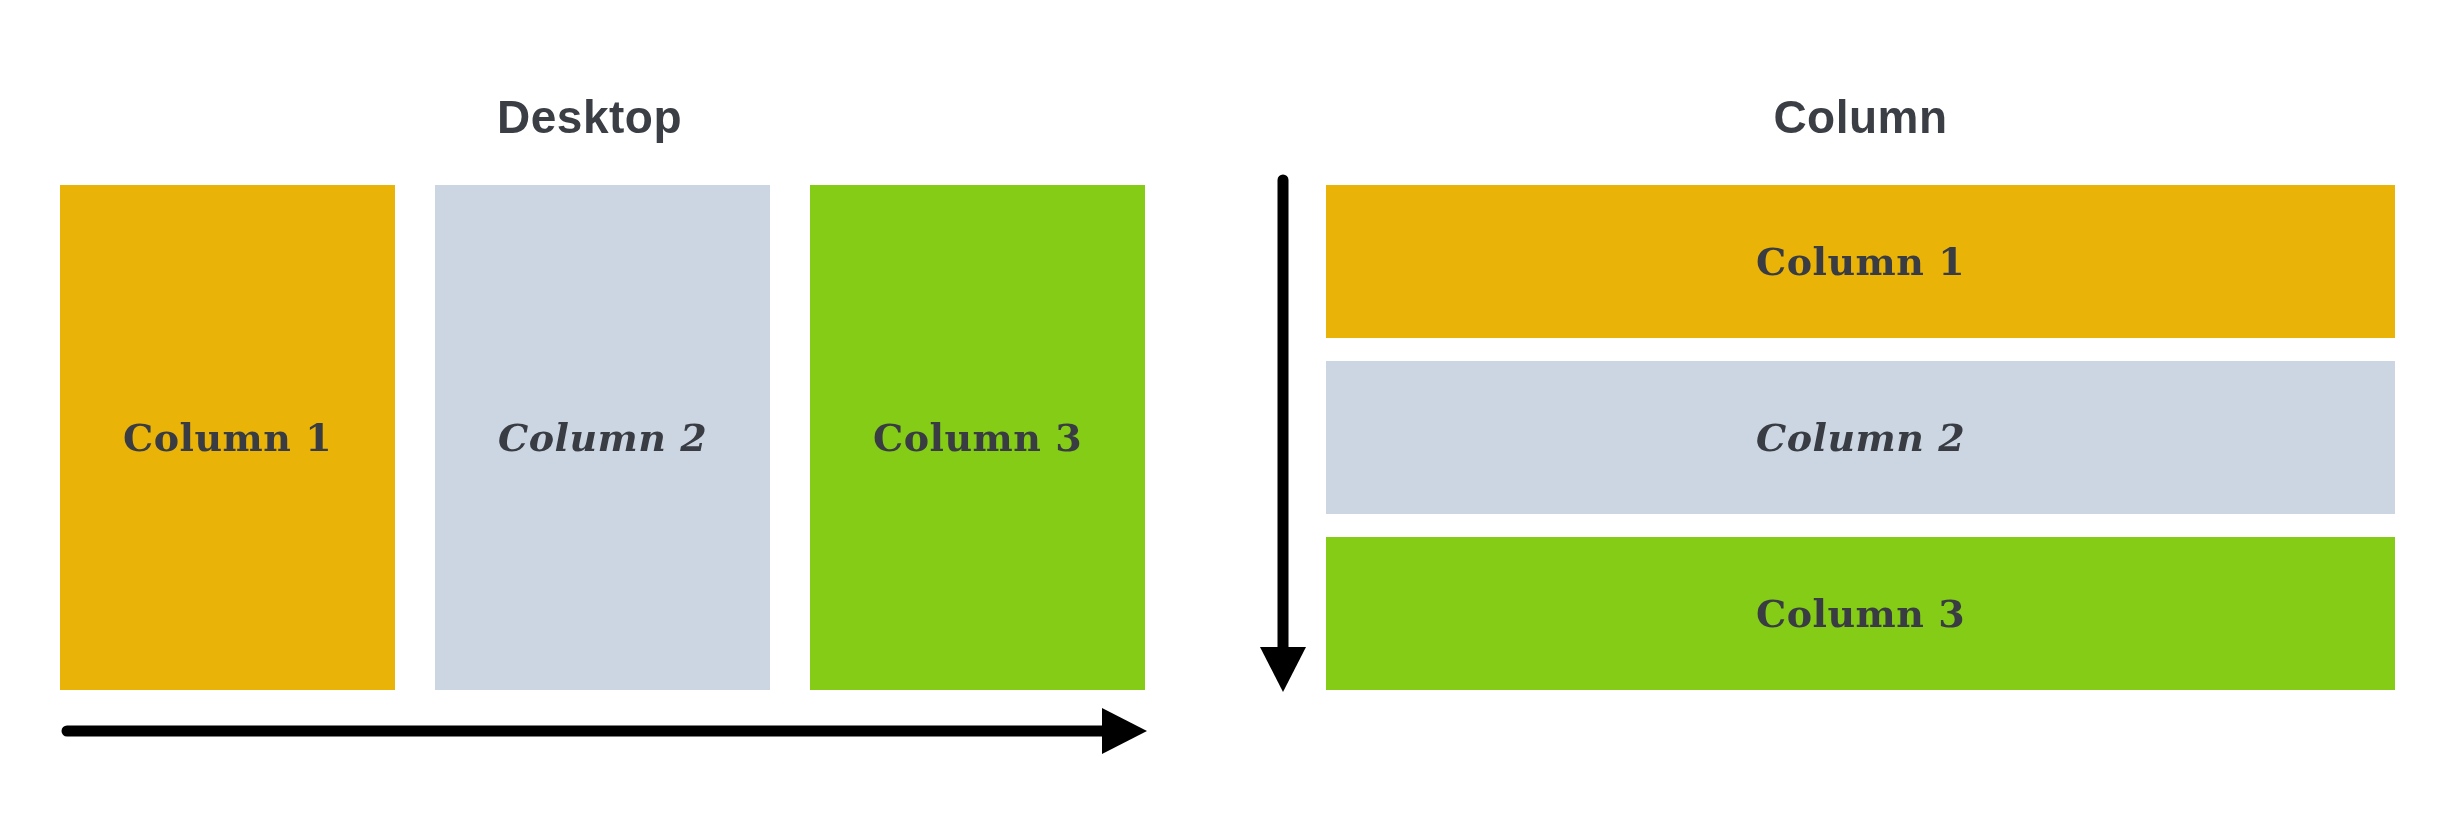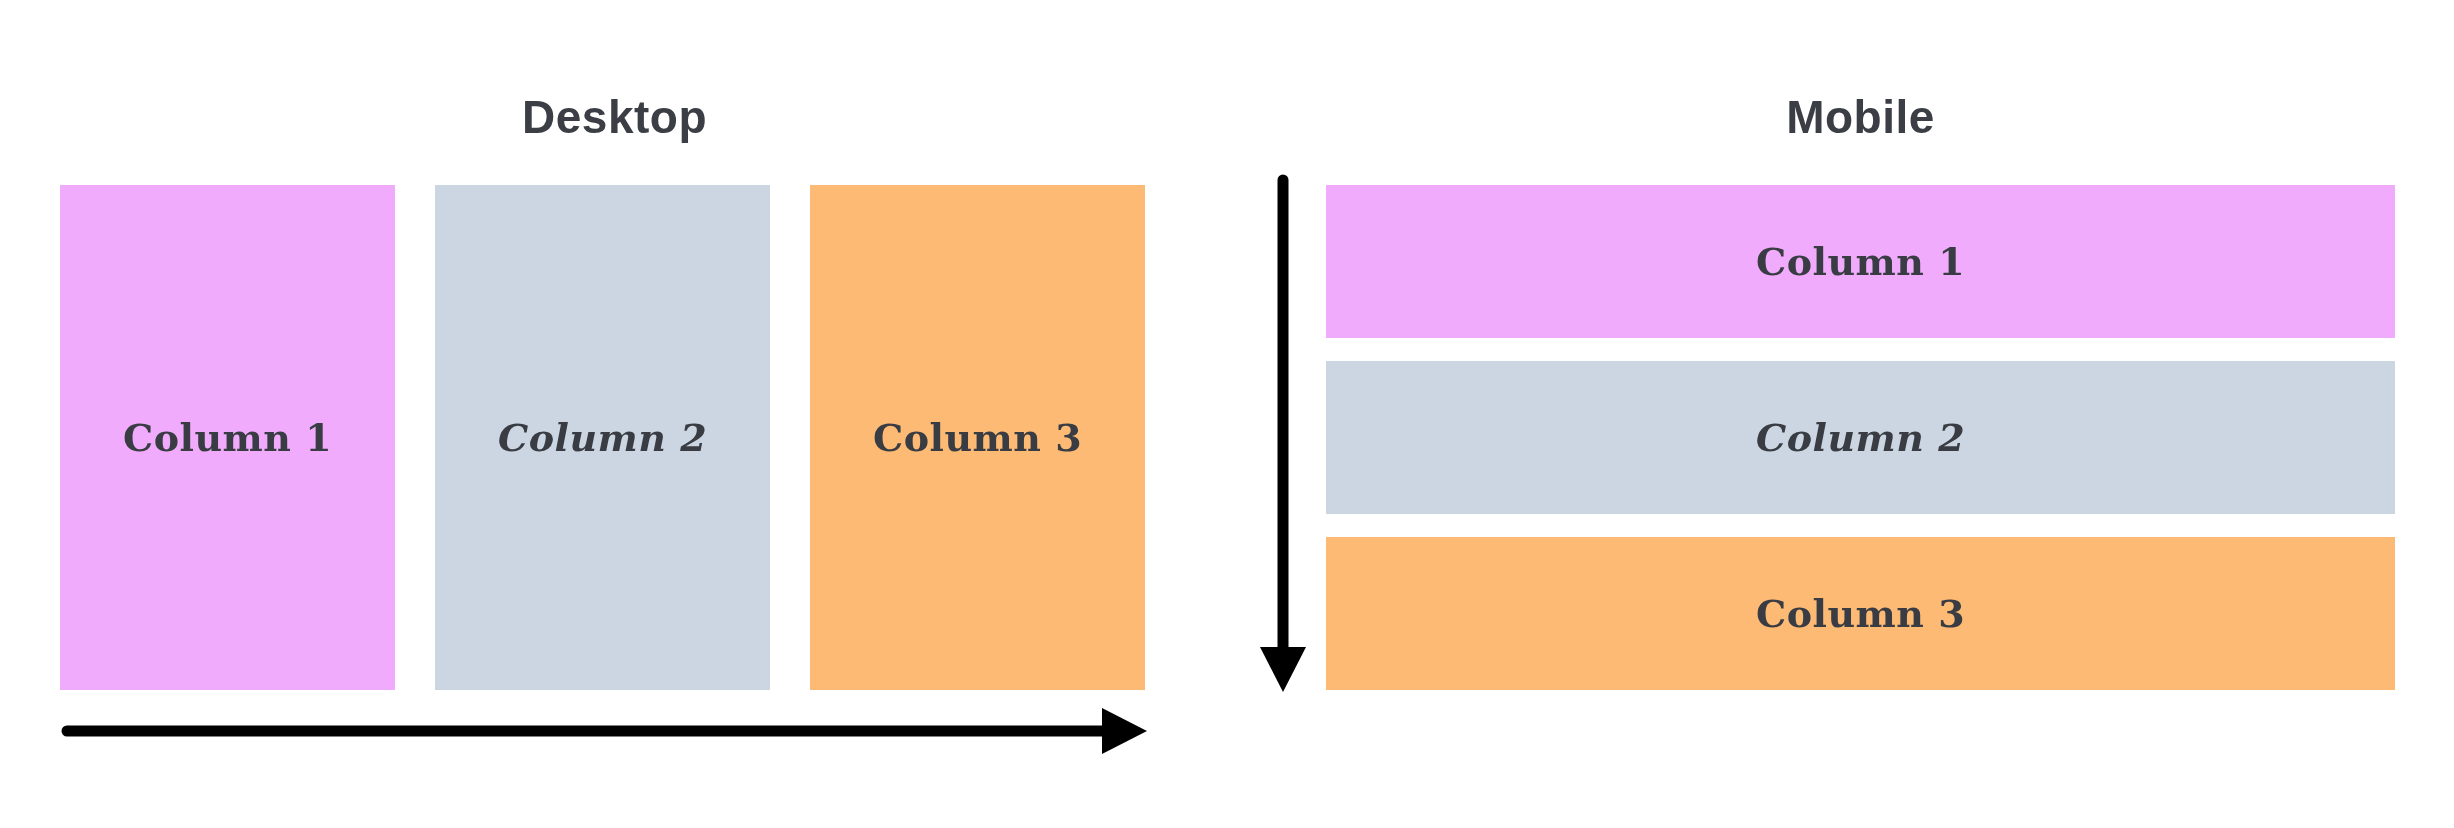--- a/index.html
+++ b/index.html
@@ -18,21 +18,21 @@
   .section-title {
     position: absolute;
     top: 90px;
     text-align: center;
     font-family: "Liberation Sans", sans-serif;
     font-weight: 700;
     font-size: 46px;
     letter-spacing: 0.5px;
     color: #3b3f45;
   }
-  #desktop-title { left: 72px;   width: 1085px; }
+  #desktop-title { left: 47px;   width: 1085px; }
   #mobile-title  { left: 1326px; width: 1069px; }
 
   .col-label {
     font-family: "DejaVu Serif", serif;
     font-weight: 700;
     font-size: 38px;
     letter-spacing: 0.5px;
     color: #393d43;
   }
 
@@ -57,23 +57,23 @@
     width: 1069px;
     height: 153px;
     display: flex;
     align-items: center;
     justify-content: center;
   }
   #mobile-row-1 { top: 185px; }
   #mobile-row-2 { top: 361px; }
   #mobile-row-3 { top: 537px; }
 
-  .shade-1 { background: #f0abfc; align-items: center; }
+  .shade-1 { background: #eab308; align-items: center; }
   .shade-2 { background: #ccd6e2; font-style: italic; }
-  .shade-3 { background: #fdba74; }
+  .shade-3 { background: #84cc16; }
 
   .arrow-svg { position: absolute; display: block; }
   #h-arrow { left: 55px;  top: 700px; }
   #v-arrow { left: 1253px; top: 170px; }
 </style>
 </head>
 <body>
 
 <div class="stage">
 
@@ -92,21 +92,21 @@
       <span class="col-label">Column 3</span>
     </div>
 
     <svg class="arrow-svg" id="h-arrow" width="1100" height="62" viewBox="0 0 1100 62">
       <line x1="12" y1="31" x2="1052" y2="31" stroke="#000000" stroke-width="11" stroke-linecap="round"></line>
       <polygon points="1047,8 1047,54 1092,31" fill="#000000"></polygon>
     </svg>
   </div>
 
   <div class="section">
-    <div class="section-title" id="mobile-title">Mobile</div>
+    <div class="section-title" id="mobile-title">Column</div>
 
     <svg class="arrow-svg" id="v-arrow" width="60" height="528" viewBox="0 0 60 528">
       <line x1="30" y1="10" x2="30" y2="480" stroke="#000000" stroke-width="11" stroke-linecap="round"></line>
       <polygon points="7,477 53,477 30,522" fill="#000000"></polygon>
     </svg>
 
     <div class="mobile-row shade-1" id="mobile-row-1">
       <span class="col-label">Column 1</span>
     </div>
 

